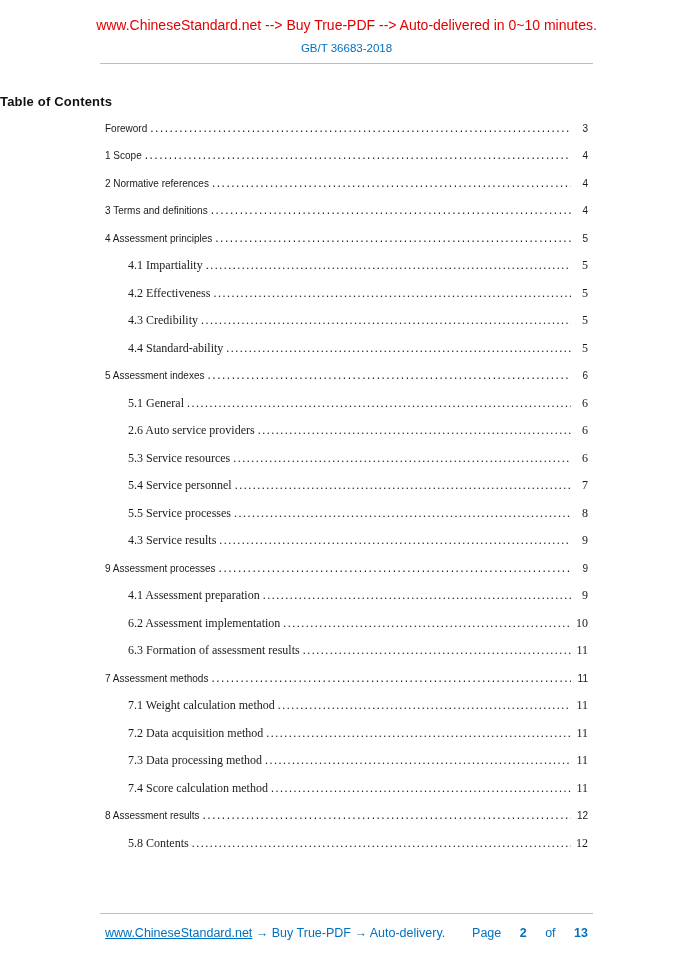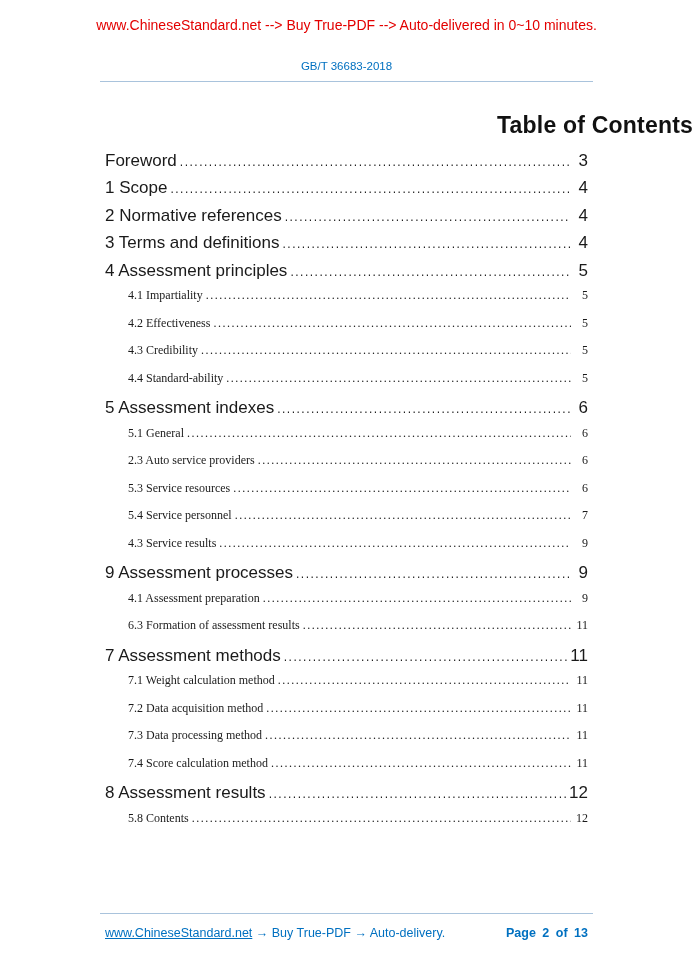--- a/index.html
+++ b/index.html
@@ -20,52 +20,52 @@
   
   .promo {
     margin-top: 17px;
     text-align: center;
     font-size: 14px;
     line-height: 1.2;
     color: #e30000;
     cursor: pointer;
   }
   .std-code {
-    margin-top: 26px;
+    margin-top: 8px;
     text-align: center;
     font-size: 11.5px;
     color: #0070c0;
   }
   .rule {
     border: none;
     border-top: 1px solid #a9c3dc;
     width: 493px;
     margin: 9px auto 0 auto;
     height: 0;
   }
 
   
   .title {
     margin-top: 30px;
-    text-align: right;
-    font-size: 23px;
+    text-align: left;
+    font-size: 13px;
     font-weight: bold;
     color: #111111;
     letter-spacing: 0.2px;
   }
 
   
   .toc-list {
     margin: 12px 105px 0 105px;
   }
   .toc-row {
     display: flex;
     align-items: baseline;
     height: 27.5px;
-    font-size: 17px;
+    font-size: 10px;
     color: #1a1a1a;
     cursor: pointer;
   }
   .toc-row.sub {
     padding-left: 23px;
     font-size: 12px;
     font-family: Liberation Serif, serif;
   }
   .toc-label {
     white-space: nowrap;
@@ -108,21 +108,21 @@
     padding: 0 5px;
     font-size: 12.5px;
     color: #0070c0;
   }
   .footer-left a {
     color: #0070c0;
     text-decoration: underline;
     cursor: pointer;
   }
   .footer-right b { font-weight: bold; }
-  .footer-right span, .footer-right b { margin-left: 3px; font-weight: bold; }
+  .footer-right span, .footer-right b { margin-left: 15px; }
 </style>
 </head>
 <body>
 
 <div class="page">
 
   <div>
     <div class="promo">www.ChineseStandard.net --&gt; Buy True-PDF --&gt; Auto-delivered in 0~10 minutes.</div>
     <div class="std-code">GB/T 36683-2018</div>
     <hr class="rule">
@@ -191,56 +191,66 @@
       <span class="toc-page">6</span>
     </div>
 
     <div class="toc-row sub">
       <span class="toc-label">5.1 General</span>
       <span class="toc-dots"></span>
       <span class="toc-page">6</span>
     </div>
 
     <div class="toc-row sub">
-      <span class="toc-label">2.3 Auto service providers</span>
+      <span class="toc-label">2.6 Auto service providers</span>
       <span class="toc-dots"></span>
       <span class="toc-page">6</span>
     </div>
 
     <div class="toc-row sub">
       <span class="toc-label">5.3 Service resources</span>
       <span class="toc-dots"></span>
       <span class="toc-page">6</span>
     </div>
 
     <div class="toc-row sub">
       <span class="toc-label">5.4 Service personnel</span>
       <span class="toc-dots"></span>
       <span class="toc-page">7</span>
     </div>
 
+    <div class="toc-row sub">
+      <span class="toc-label">5.5 Service processes</span>
+      <span class="toc-dots"></span>
+      <span class="toc-page">8</span>
+    </div>
 
     <div class="toc-row sub">
       <span class="toc-label">4.3 Service results</span>
       <span class="toc-dots"></span>
       <span class="toc-page">9</span>
     </div>
 
     <div class="toc-row">
       <span class="toc-label">9 Assessment processes</span>
       <span class="toc-dots"></span>
       <span class="toc-page">9</span>
     </div>
 
     <div class="toc-row sub">
       <span class="toc-label">4.1 Assessment preparation</span>
       <span class="toc-dots"></span>
       <span class="toc-page">9</span>
     </div>
 
+    <div class="toc-row sub">
+      <span class="toc-label">6.2 Assessment implementation</span>
+      <span class="toc-dots"></span>
+      <span class="toc-page">10</span>
+    </div>
 
     <div class="toc-row sub">
       <span class="toc-label">6.3 Formation of assessment results</span>
       <span class="toc-dots"></span>
       <span class="toc-page">11</span>
     </div>
 
     <div class="toc-row">
       <span class="toc-label">7 Assessment methods</span>
       <span class="toc-dots"></span>

